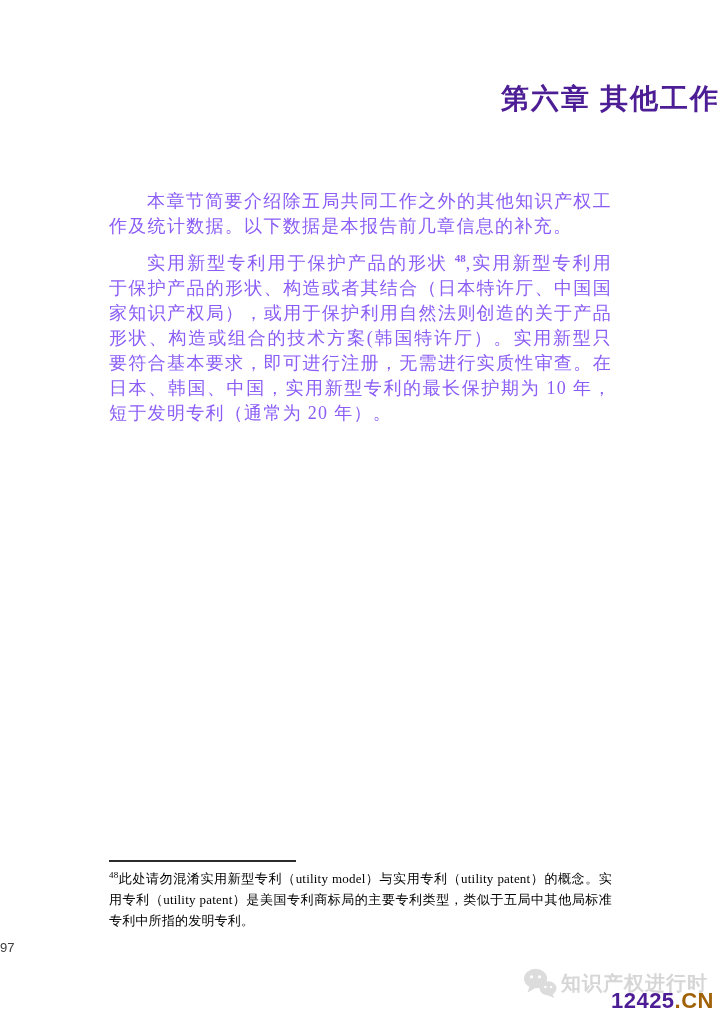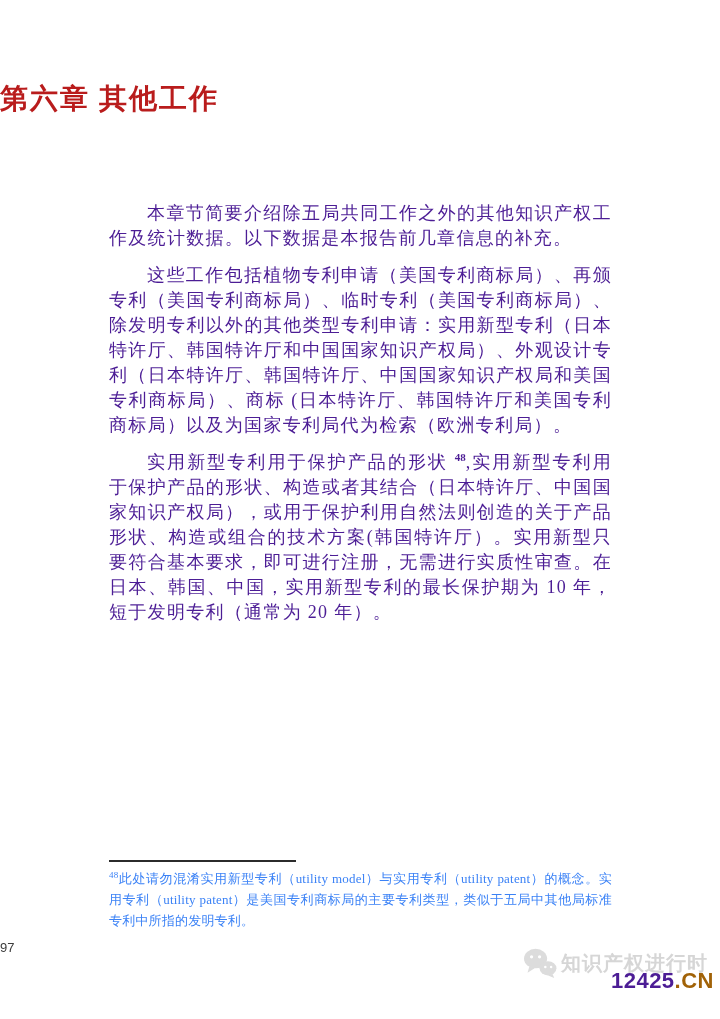--- a/index.html
+++ b/index.html
@@ -15,41 +15,41 @@
     overflow: hidden;
     font-family: "Liberation Serif", "DejaVu Serif", serif;
     color: #1f1f1f;
   }
   .chapter-title {
     position: absolute;
     top: 80px;
     left: 0;
     width: 100%;
     margin: 0;
-    text-align: left;
+    text-align: right;
     font-size: 28px;
     font-weight: bold;
     letter-spacing: 2px;
-    color: #b91c1c;
+    color: #4c1d95;
   }
   .body-block {
     position: absolute;
     top: 189px;
     left: 109px;
     width: 503px;
   }
   .body-block p {
-    margin: 12px 0 12px 0;
+    margin: 0 0 12px 0;
     font-size: 18px;
     line-height: 25px;
     letter-spacing: 1.3px;
     text-align: justify;
     text-justify: inter-character;
     text-indent: 38px;
-    color: #4c1d95;
+    color: #8b5cf6;
   }
   .fn-ref {
     font-size: 11px;
     letter-spacing: 0;
     vertical-align: super;
     line-height: 0;
     font-weight: bold;
   }
   .footnote-block {
     position: absolute;
@@ -63,41 +63,41 @@
     background: #2b2b2b;
     margin: 0 0 6px 0;
   }
   .fn-text {
     margin: 0;
     font-size: 13px;
     line-height: 21px;
     letter-spacing: 0.2px;
     text-align: justify;
     text-justify: inter-character;
-    color: #3b82f6;
+    color: #000000;
   }
   .fn-marker {
     font-size: 9px;
     vertical-align: super;
     line-height: 0;
   }
   .page-number {
     position: absolute;
     top: 940px;
     left: 0;
     width: 100%;
     text-align: left;
     font-family: "Liberation Sans", "DejaVu Sans", sans-serif;
     font-size: 13px;
     color: #3c3c3c;
   }
   .watermark {
     position: absolute;
     right: 6px;
-    bottom: 20px;
+    bottom: 0;
     width: 192px;
     height: 52px;
   }
   .wm-brand {
     position: absolute;
     top: 0;
     left: 0;
     display: flex;
     align-items: center;
     gap: 3px;
@@ -126,21 +126,20 @@
 </style>
 </head>
 <body>
 
 <div class="page">
 
   <h1 class="chapter-title">第六章 其他工作</h1>
 
   <div class="body-block">
     <p>本章节简要介绍除五局共同工作之外的其他知识产权工作及统计数据。以下数据是本报告前几章信息的补充。</p>
-    <p>这些工作包括植物专利申请（美国专利商标局）、再颁专利（美国专利商标局）、临时专利（美国专利商标局）、除发明专利以外的其他类型专利申请：实用新型专利（日本特许厅、韩国特许厅和中国国家知识产权局）、外观设计专利（日本特许厅、韩国特许厅、中国国家知识产权局和美国专利商标局）、商标 (日本特许厅、韩国特许厅和美国专利商标局）以及为国家专利局代为检索（欧洲专利局）。</p>
     <p><span>实用新型专利用于保护产品的形状 </span><sup class="fn-ref">48</sup><span>,实用新型专利用于保护产品的形状、构造或者其结合（日本特许厅、中国国家知识产权局），或用于保护利用自然法则创造的关于产品形状、构造或组合的技术方案(韩国特许厅）。实用新型只要符合基本要求，即可进行注册，无需进行实质性审查。在日本、韩国、中国，实用新型专利的最长保护期为 10 年，短于发明专利（通常为 20 年）。</span></p>
   </div>
 
   <div class="footnote-block">
     <div class="fn-rule"></div>
     <p class="fn-text"><sup class="fn-marker">48</sup><span>此处请勿混淆实用新型专利（utility model）与实用专利（utility patent）的概念。实用专利（utility patent）是美国专利商标局的主要专利类型，类似于五局中其他局标准专利中所指的发明专利。</span></p>
   </div>
 
   <div class="page-number">97</div>
 

